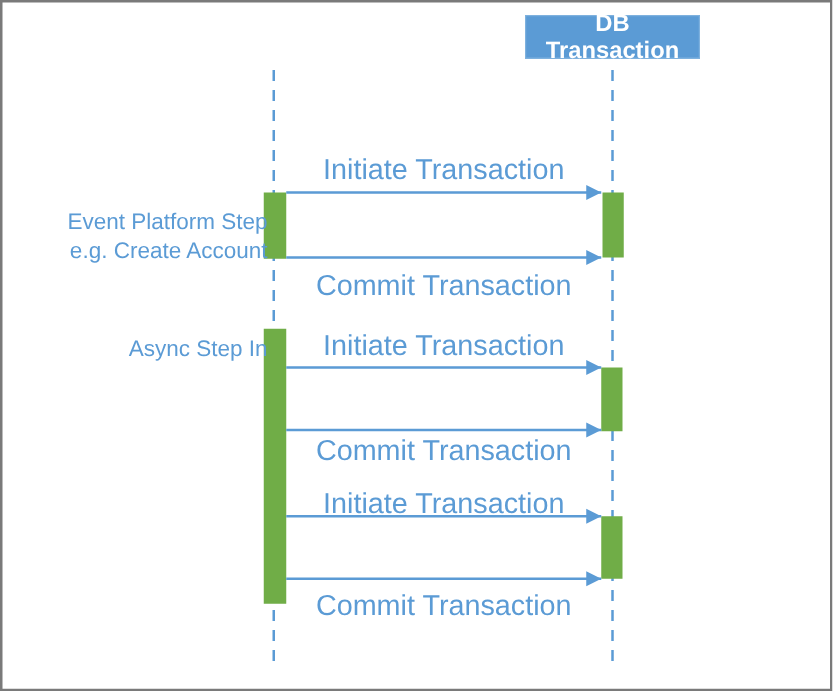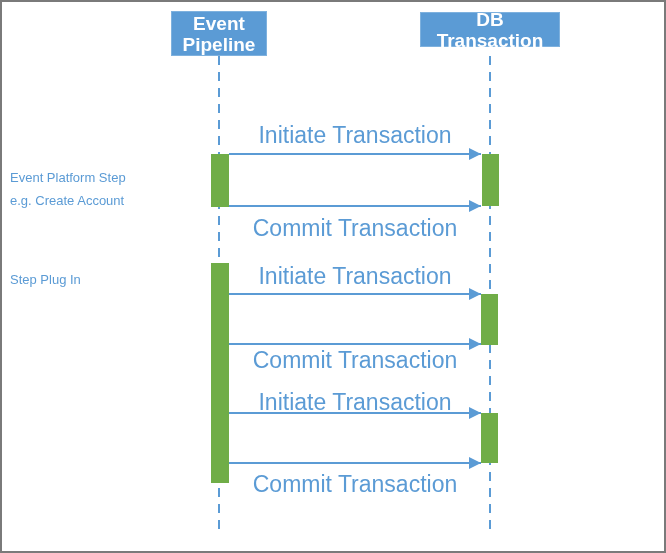--- a/index.html
+++ b/index.html
@@ -44,23 +44,23 @@
 
   .activation {
     position: absolute;
     background: #70AD47;
   }
 
   .annotation {
     position: absolute;
     left: 8px;
     width: 204px;
-    text-align: left;
+    text-align: right;
     color: #5B9BD5;
-    font-size: 13px;
+    font-size: 18px;
     line-height: 23px;
     white-space: pre-line;
   }
 
   .msg-line {
     position: absolute;
     left: 227px;
     width: 252px;
     height: 2px;
     background: #5B9BD5;
@@ -85,41 +85,37 @@
     font-size: 23px;
     line-height: 24px;
     white-space: nowrap;
   }
 </style>
 </head>
 <body>
 
 <div class="stage">
 
-  <div class="actor" style="left:169px; top:9px; width:96px; height:45px;">
-    <span class="actor-label">Event
-Pipeline</span>
-  </div>
   <div class="actor" style="left:418px; top:10px; width:140px; height:35px;">
     <span class="actor-label">DB
 Transaction</span>
   </div>
 
   <div class="lifeline" style="left:216px; top:54px; height:478px;"></div>
   <div class="lifeline" style="left:487px; top:54px; height:477px;"></div>
 
   <div class="activation" style="left:209px; top:152px; width:18px; height:53px;"></div>
   <div class="activation" style="left:209px; top:261px; width:18px; height:220px;"></div>
   <div class="activation" style="left:480px; top:152px; width:17px; height:52px;"></div>
   <div class="activation" style="left:479px; top:292px; width:17px; height:51px;"></div>
   <div class="activation" style="left:479px; top:411px; width:17px; height:50px;"></div>
 
   <div class="annotation" style="top:164px;">Event Platform Step
 e.g. Create Account</div>
-  <div class="annotation" style="top:266px;">Step Plug In</div>
+  <div class="annotation" style="top:266px;">Async Step In</div>
 
   <div class="msg-label" style="top:121px;">Initiate Transaction</div>
   <div class="msg-line" style="top:151px;"></div>
   <div class="msg-arrowhead" style="top:146px;"></div>
 
   <div class="msg-line" style="top:203px;"></div>
   <div class="msg-arrowhead" style="top:198px;"></div>
   <div class="msg-label" style="top:214px;">Commit Transaction</div>
 
   <div class="msg-label" style="top:262px;">Initiate Transaction</div>

